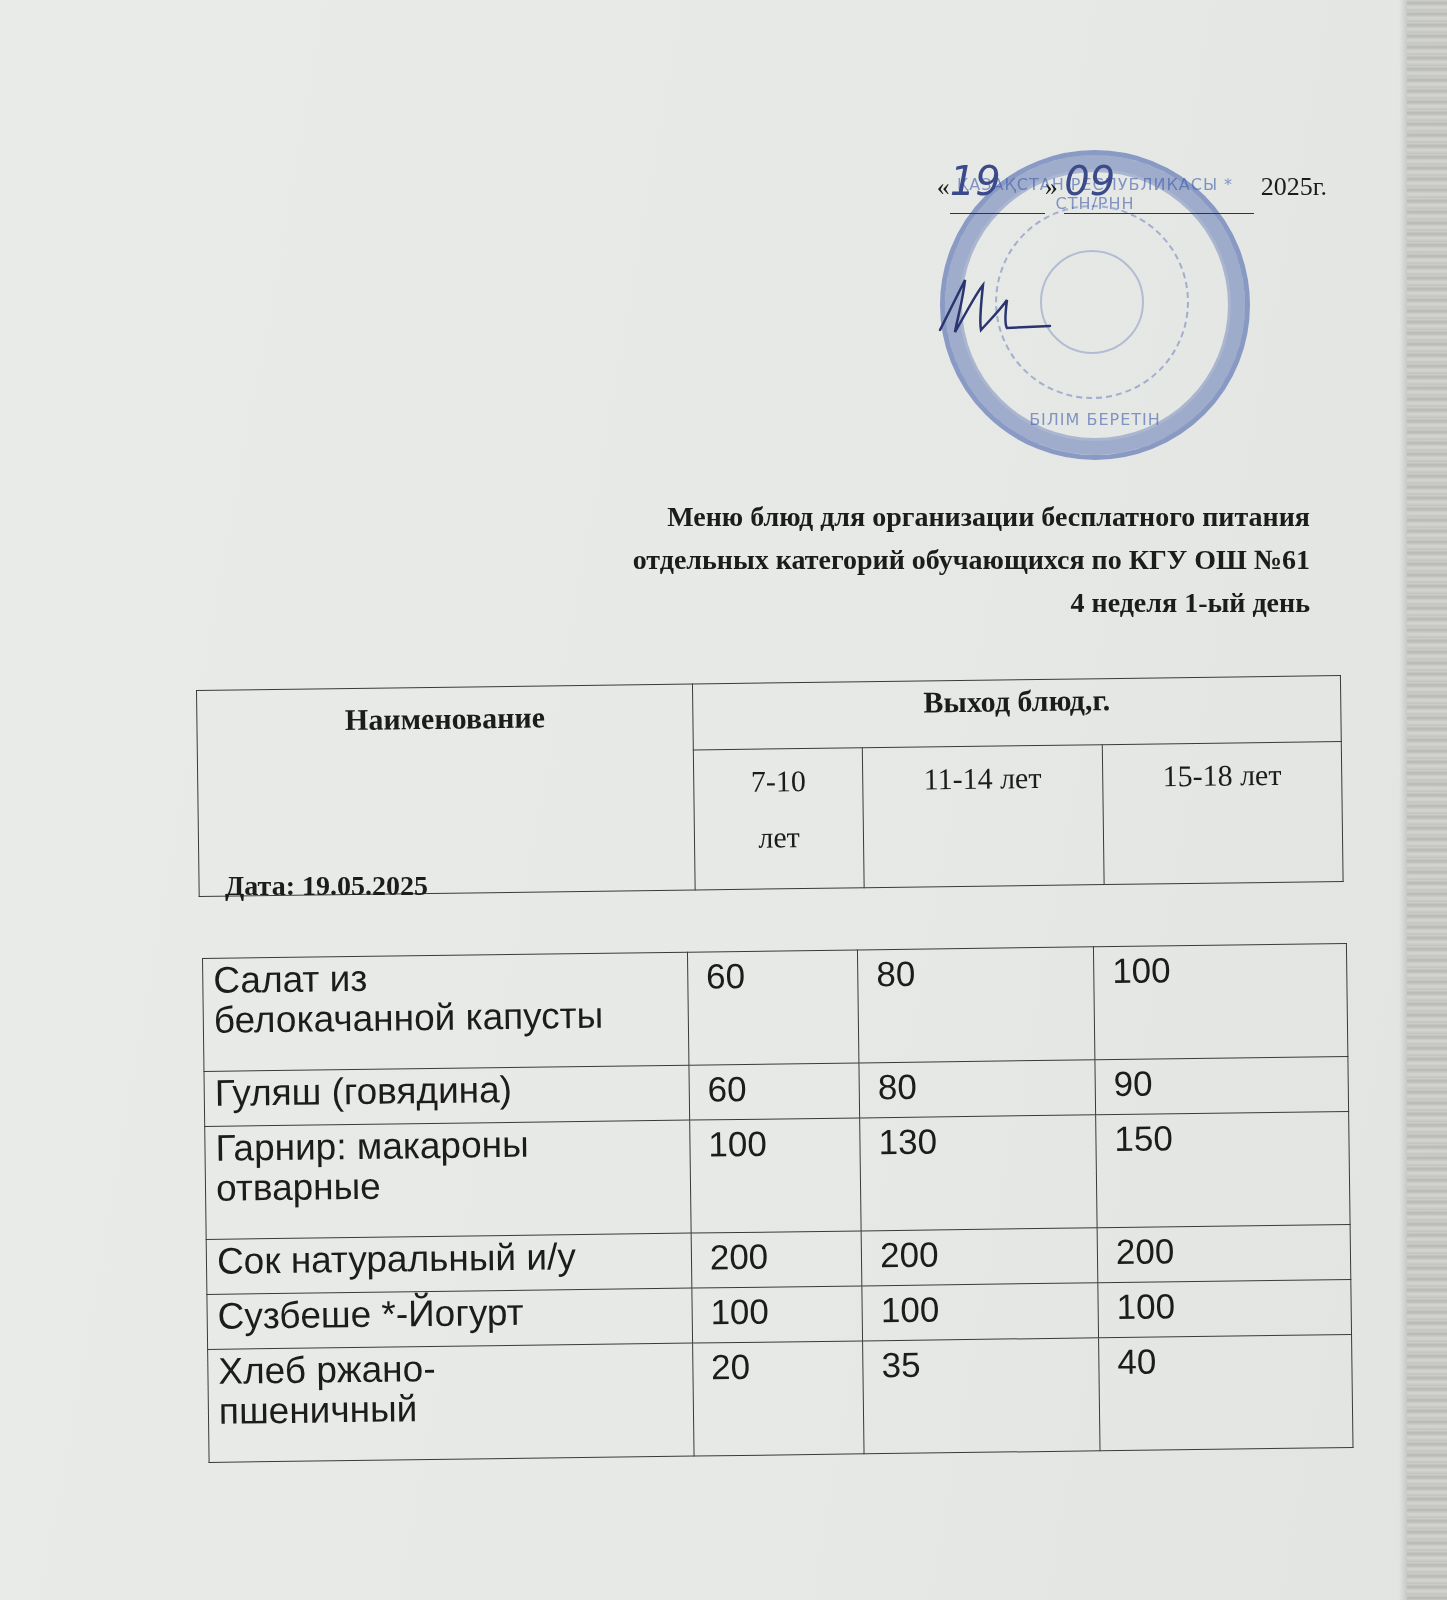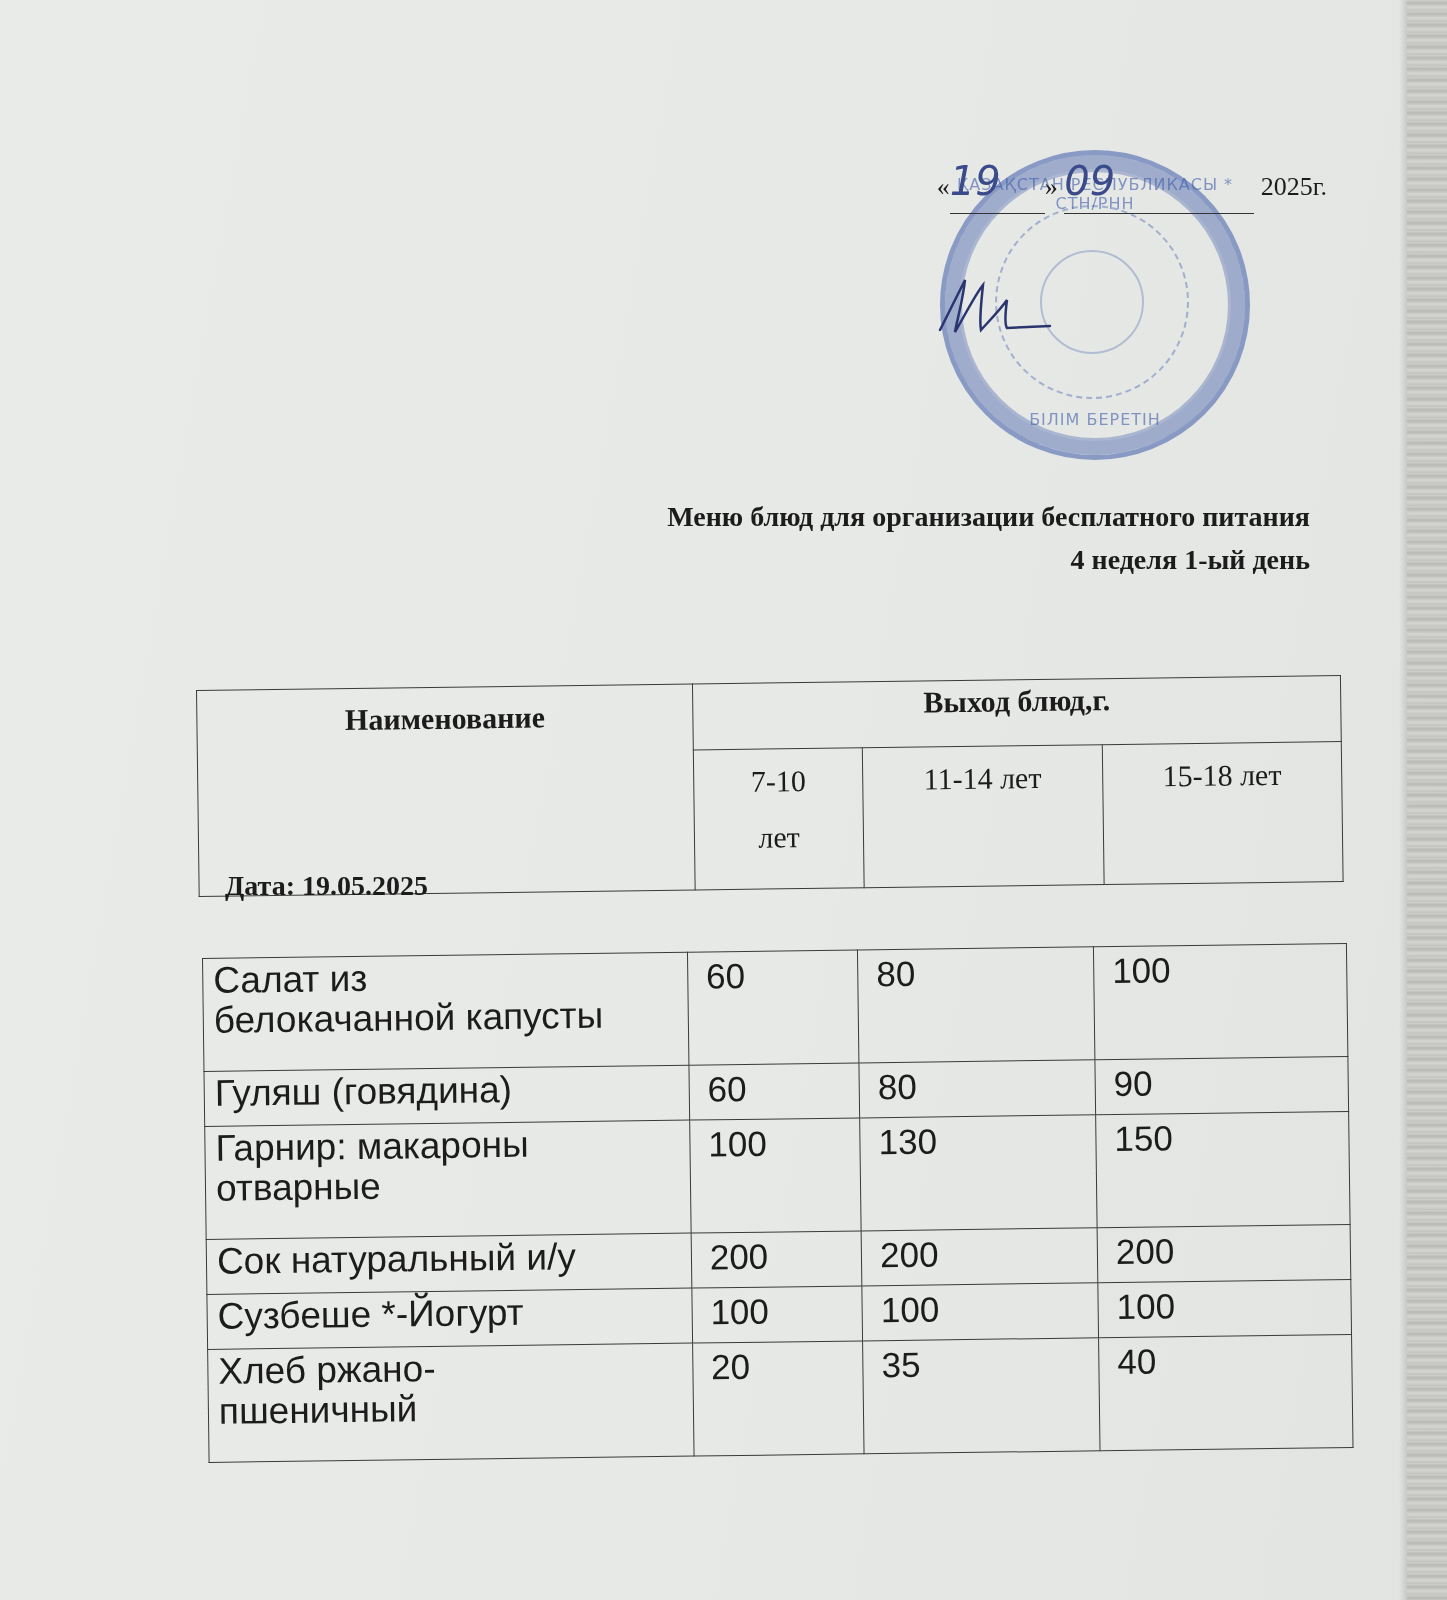--- a/index.html
+++ b/index.html
@@ -130,20 +130,21 @@
   <div class="approval">
     <div class="date-line">
       <span>«</span><span class="hand day">19</span><span>»</span>
       <span class="hand month">09</span>
       <span>2025г.</span>
     </div>
   </div>
 
   <div class="title">
     <div>Меню блюд для организации бесплатного питания</div>
+    <div>отдельных категорий обучающихся по КГУ ОШ №61</div>
     <div>4 неделя 1-ый день</div>
   </div>
 
   <table class="hdr">
     <tbody>
         <tr>
       <td class="name-col" rowspan="2">Наименование</td>
       <td class="yield-head" colspan="3">Выход блюд,г.</td>
     </tr>
     <tr>

